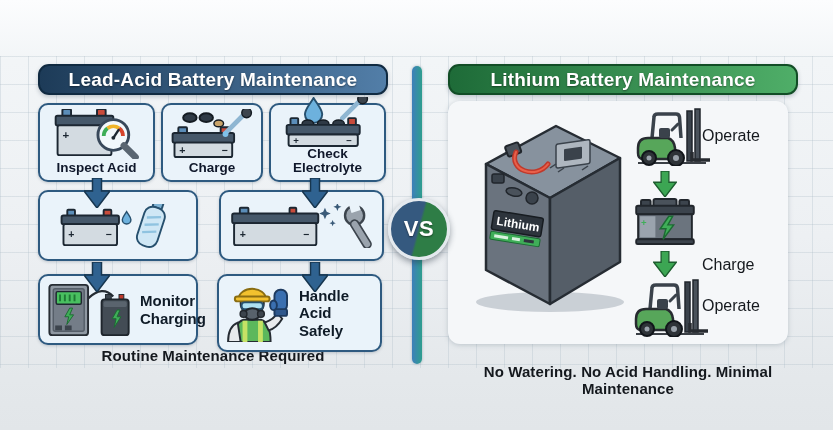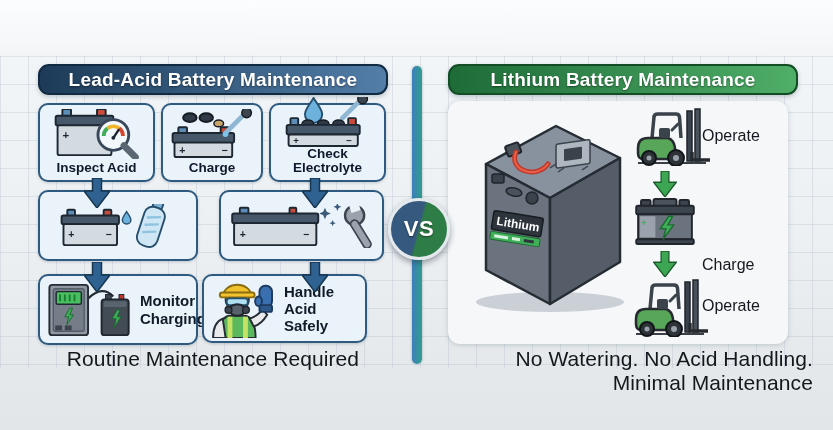--- a/index.html
+++ b/index.html
@@ -31,21 +31,21 @@
     background:#eaf3fa;border:2px solid #2e5a80;border-radius:10px;
     box-shadow:0 1px 3px rgba(50,70,90,.25);
     display:flex;flex-direction:column;align-items:center;justify-content:flex-end;
     padding:3px 2px;z-index:1;
   }
   .tile .ic{flex:1;display:flex;align-items:center;justify-content:center;width:100%;}
   .tile-label{font-size:13.5px;font-weight:bold;color:#0f172a;line-height:1.05;margin-bottom:2px;text-align:center;}
   .tile-row{flex-direction:row;justify-content:flex-start;align-items:center;padding:3px 6px;}
   .tile-row .ic{flex:0 0 auto;width:auto;margin-right:6px;}
   .tile-label-big{font-size:15px;font-weight:bold;color:#0f1b27;line-height:1.15;text-align:left;}
-  .caption{font-size:21px;font-weight:normal;color:#14181d;text-align:center;letter-spacing:.1px;}
+  .caption{font-size:15px;font-weight:bold;color:#14181d;text-align:center;letter-spacing:.1px;}
   
   .divider{width:10px;height:298px;border-radius:5px;
     background:linear-gradient(90deg,#3e7fba,#2e9e8e);
     box-shadow:0 0 3px rgba(60,90,110,.4);z-index:2;}
   .vs{
     width:62px;height:62px;border-radius:50%;z-index:3;
     background:linear-gradient(105deg,#35597f 48%,#2e7d46 52%);
     border:3px solid #e4e9ee;box-shadow:0 3px 6px rgba(30,45,60,.45);
     display:flex;align-items:center;justify-content:center;
     color:#fff;font-weight:bold;font-size:22px;letter-spacing:.5px;
@@ -203,21 +203,21 @@
         <rect x="60" y="14" width="6" height="5" fill="#3c444d" stroke="#1f262d" stroke-width="1"></rect>
         <rect x="74" y="14" width="5" height="5" fill="#c0392b" stroke="#1f262d" stroke-width="1"></rect>
         <rect x="56" y="19" width="28" height="37" rx="3" fill="#434c55" stroke="#1f262d" stroke-width="2"></rect>
         <rect x="58" y="21" width="24" height="6" rx="2" fill="#5a646e"></rect>
         <path d="M72 30 l-5 9 h4 l-2 9 l7 -11 h-4 l3 -7 z" fill="#3fae58" stroke="#1c6b33" stroke-width="1"></path>
       </svg>
     </div>
     <div class="tile-label-big" style="width:64px;">Monitor Charging</div>
   </div>
 
-  <div class="abs tile tile-row" style="left:202px;top:274px;width:165px;height:69px;">
+  <div class="abs tile tile-row" style="left:217px;top:274px;width:165px;height:78px;">
     <div class="ic">
       <svg width="68" height="58" viewBox="0 0 68 60">
         <path d="M8 60 Q8 40 18 37 L36 37 Q46 40 46 60 Z" fill="#5cb85c" stroke="#262c33" stroke-width="2"></path>
         <rect x="17" y="38" width="5" height="22" fill="#c6e265"></rect>
         <rect x="33" y="38" width="5" height="22" fill="#c6e265"></rect>
         <path d="M2 60 Q2 44 12 40 L15 60 Z" fill="#e8eaec" stroke="#262c33" stroke-width="2"></path>
         <path d="M40 40 Q50 36 53 30 L58 36 Q52 46 44 48 Z" fill="#e8eaec" stroke="#262c33" stroke-width="2"></path>
         <circle cx="27" cy="20" r="12" fill="#d8b894" stroke="#262c33" stroke-width="2"></circle>
         <path d="M13 15 a14 10 0 0 1 28 0 z" fill="#f2c12e" stroke="#8a6d12" stroke-width="2"></path>
         <rect x="9" y="13" width="36" height="5" rx="2.5" fill="#f2c12e" stroke="#8a6d12" stroke-width="2"></rect>
@@ -322,14 +322,14 @@
     <rect x="55" y="3" width="5" height="50" fill="#3a424b" stroke="#21262c" stroke-width="1.5"></rect>
     <rect x="63" y="1" width="5" height="52" fill="#4a525b" stroke="#21262c" stroke-width="1.5"></rect>
     <path d="M60 44 L60 52 L78 52" fill="none" stroke="#272b30" stroke-width="3.5"></path>
     <circle cx="17" cy="50" r="7" fill="#2e3338" stroke="#11151a" stroke-width="2"></circle>
     <circle cx="17" cy="50" r="2.5" fill="#9aa2ab"></circle>
     <circle cx="44" cy="50" r="8" fill="#2e3338" stroke="#11151a" stroke-width="2"></circle>
     <circle cx="44" cy="50" r="3" fill="#9aa2ab"></circle>
   </svg>
   <div class="abs step-label" style="left:702px;top:297px;">Operate</div>
 
-  <div class="abs caption" style="left:443px;top:347px;width:370px;text-align:right;">No Watering. No Acid Handling. Minimal Maintenance</div>
+  <div class="abs caption" style="left:443px;top:363px;width:370px;">No Watering. No Acid Handling. Minimal Maintenance</div>
 </div>
 
 </body></html>

